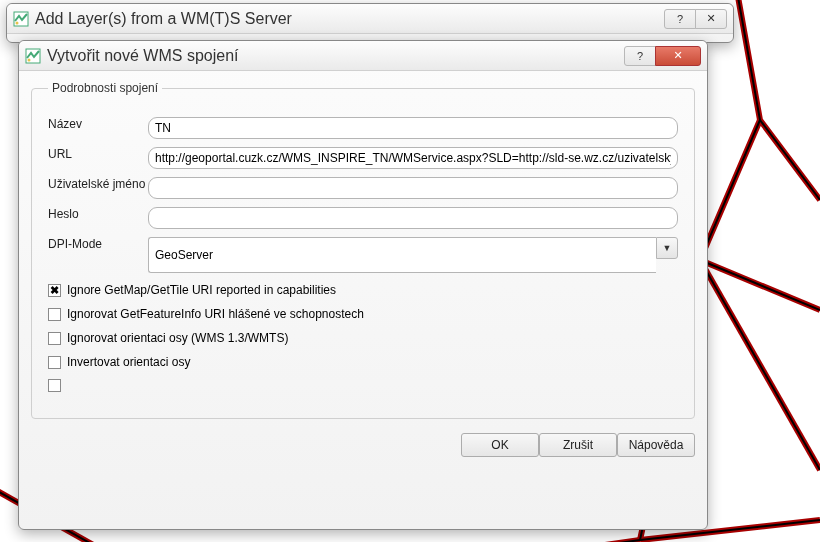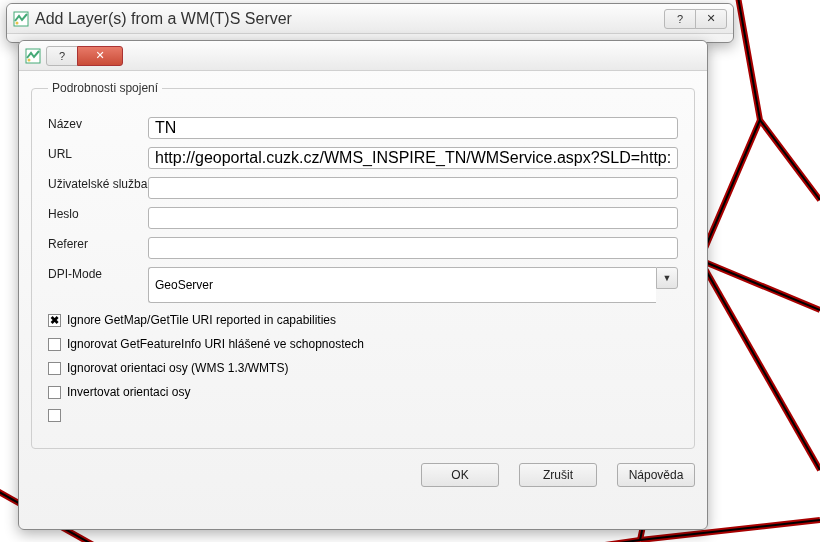--- a/index.html
+++ b/index.html
@@ -103,24 +103,24 @@
     width: 100px;
     color: #222;
   }
   .form-row .field {
     flex: 1;
   }
   input[type=text], input[type=password] {
     width: 100%;
     height: 22px;
     border: 1px solid #b5b5b5;
-    border-radius: 3px;
+    border-radius: 9px;
     padding: 2px 6px;
     font-family: inherit;
-    font-size: 16px;
+    font-size: 12px;
     background: #fff;
   }
   .hint {
     margin: 16px 0 14px 0;
     color: #222;
   }
   .select-wrap {
     flex: 1;
     display: flex;
     align-items: stretch;
@@ -155,21 +155,21 @@
     background: #fff;
     margin-right: 6px;
     display: inline-flex; align-items:center; justify-content:center;
     font-size: 11px; line-height: 1;
     color: #000;
     font-weight: bold;
   }
   .buttons-row {
     display: flex;
     justify-content: flex-end;
-    gap: 20px;
+    gap: 0;
     margin-top: 14px;
   }
   .btn {
     min-width: 78px;
     height: 24px;
     border: 1px solid #acacac;
     border-radius: 3px;
     background: linear-gradient(#f7f7f7,#e6e6e6);
     display: flex; align-items:center; justify-content:center;
     font-size: 12px;
@@ -219,20 +219,21 @@
 
 <div class="window child">
   <div class="titlebar">
     <span class="appicon">
       <svg width="16" height="16" viewBox="0 0 16 16">
         <rect x="1" y="1" width="14" height="14" fill="#fff" stroke="#4a7" stroke-width="1"></rect>
         <path d="M2 10 L6 5 L9 9 L14 3" stroke="#4a7" stroke-width="2" fill="none"></path>
         <circle cx="4" cy="12" r="1.5" fill="#e6c24a"></circle>
       </svg>
     </span>
+    <span class="title">Vytvořit nové WMS spojení</span>
     <div class="winbtns">
       <div class="winbtn help">?</div>
       <div class="winbtn close-red">✕</div>
     </div>
   </div>
 
   <div class="client">
     <fieldset class="group">
       <legend>Podrobnosti spojení</legend>
 
@@ -245,39 +246,33 @@
 
       <div class="form-row">
         <label>URL</label>
         <div class="field">
           <input type="text" value="http://geoportal.cuzk.cz/WMS_INSPIRE_TN/WMService.aspx?SLD=http://sld-se.wz.cz/uzivatelsky_styl.xml" style="">
         </div>
       </div>
 
 
       <div class="form-row">
-        <label>Uživatelské služba</label>
+        <label>Uživatelské jméno</label>
         <div class="field">
           <input type="text" value="" style="">
         </div>
       </div>
 
       <div class="form-row">
         <label>Heslo</label>
         <div class="field">
           <input type="password" value="" style="">
         </div>
       </div>
 
-      <div class="form-row">
-        <label>Referer</label>
-        <div class="field">
-          <input type="text" value="" style="">
-        </div>
-      </div>
 
       <div class="form-row">
         <label>DPI-Mode</label>
         <div class="select-wrap">
           <div class="select-display">GeoServer</div>
           <div class="select-btn">▼</div>
         </div>
       </div>
 
       <div class="check-row">

